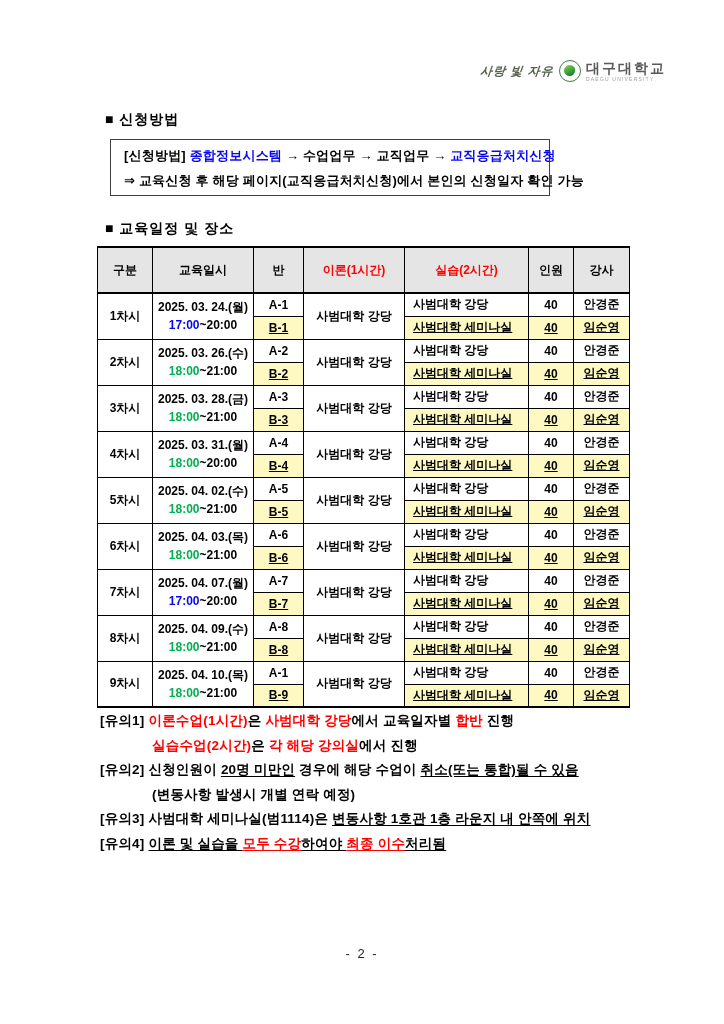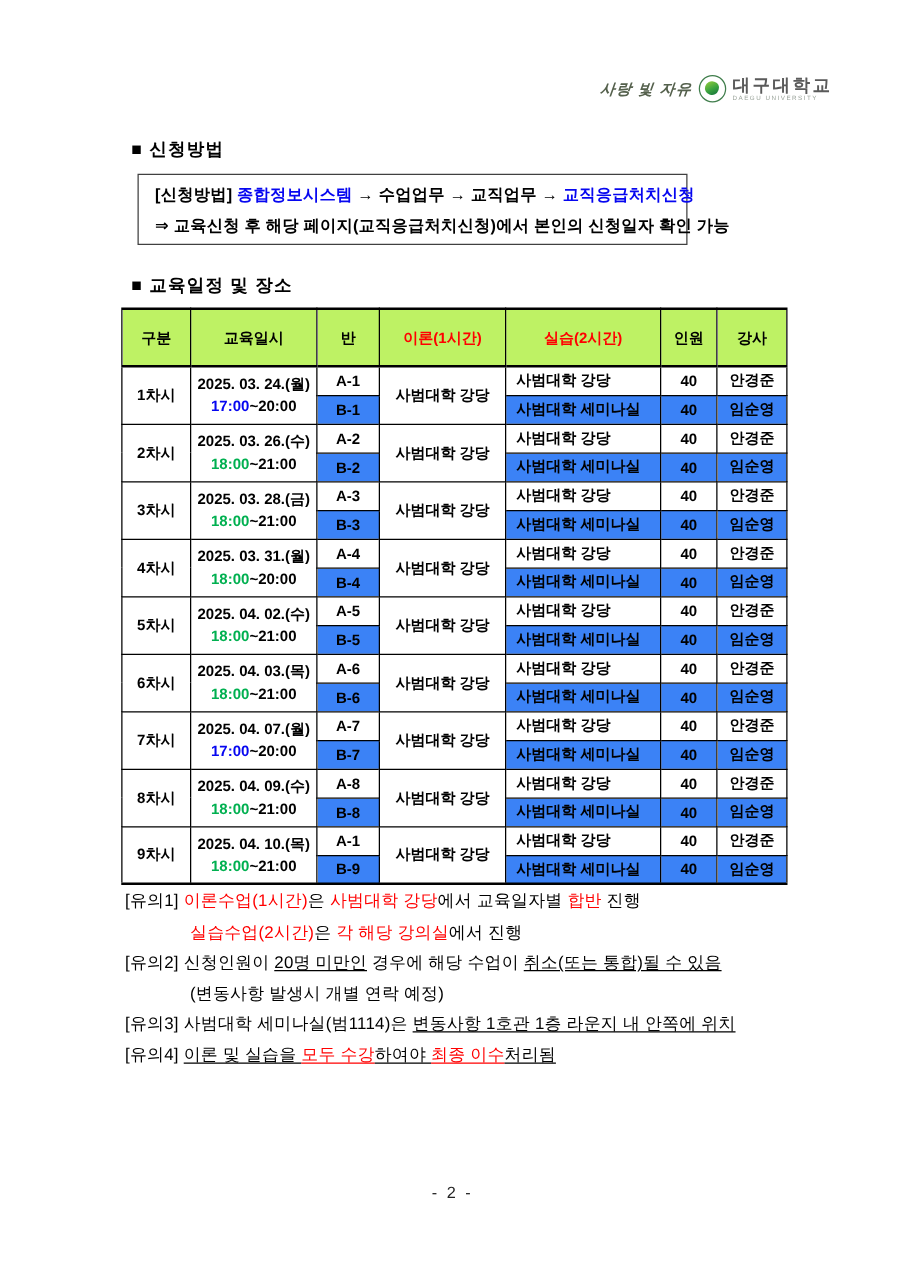--- a/index.html
+++ b/index.html
@@ -68,39 +68,39 @@
     border-collapse: collapse;
     table-layout: fixed;
     width: 532px;
     border-top: 2.5px solid #000;
     border-bottom: 2.5px solid #000;
     border-left: 1px solid #000;
     border-right: 1px solid #000;
   }
   th, td { border: 1px solid #000; font-size: 12px; font-weight: bold; overflow: hidden; }
   thead th {
-    background: #bef264;
+    background: #e5e5e5;
     height: 46px;
     border-bottom: 2.5px solid #000;
     text-align: center;
   }
   tbody td { height: 23px; }
   td.center { text-align: center; }
   td.left { text-align: left; padding-left: 8px; }
-  td.brow { background: #3b82f6; }
+  td.brow { background: #fef9c3; text-decoration: underline; }
   .date-cell div { line-height: 18px; }
   .c-red { color: #ff0000; }
   .c-blue { color: #0606f0; }
   .c-green { color: #00b050; }
   .ul { text-decoration: underline; text-underline-offset: 2px; }
 
   
   .notes { position: absolute; left: 100px; top: 709px; width: 560px; }
   .note-line {
-    font-size: 13.5px; font-weight: normal; line-height: 24.5px;
+    font-size: 13.5px; font-weight: bold; line-height: 24.5px;
     white-space: nowrap; letter-spacing: 0.2px;
   }
   .note-line.indent { padding-left: 52px; }
 
   
   .pagenum {
     position: absolute; top: 946px; left: 0; width: 100%;
     text-align: center; font-size: 13px; letter-spacing: 2px; color: #222;
   }
 </style>

